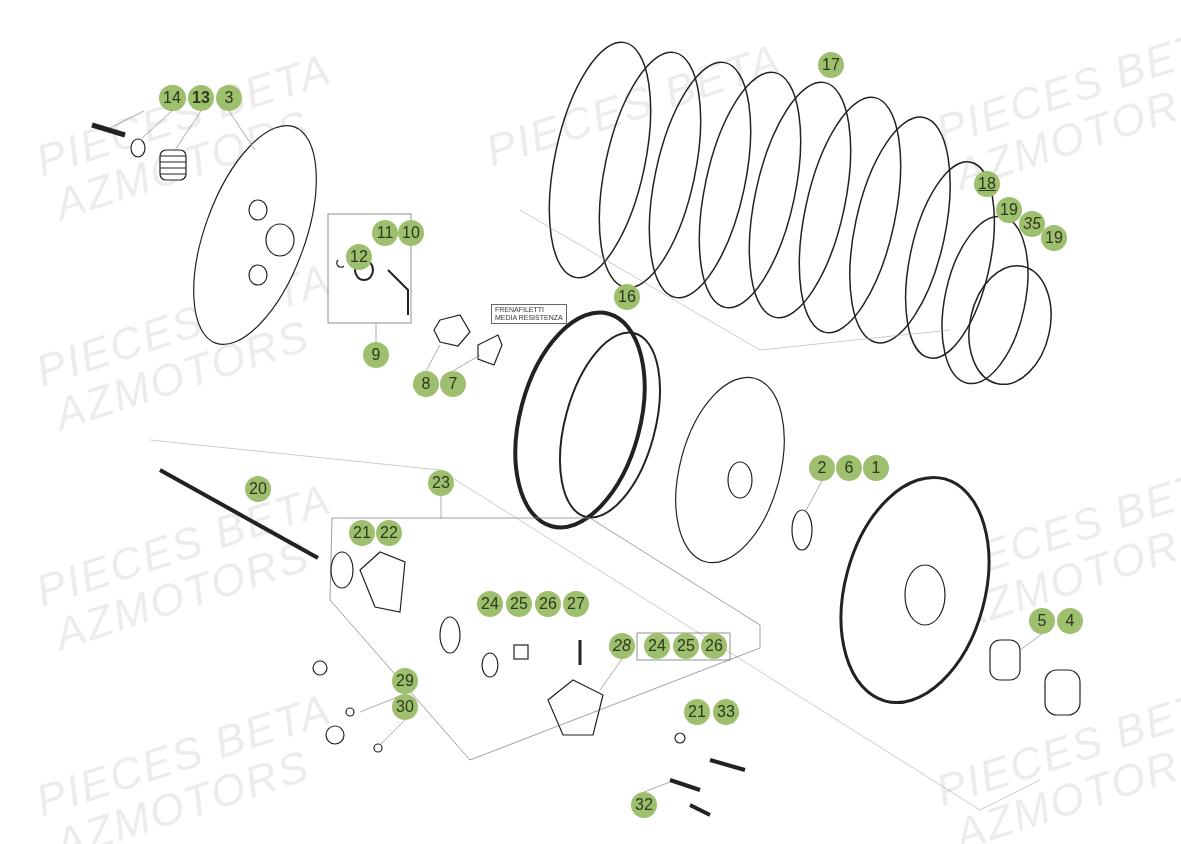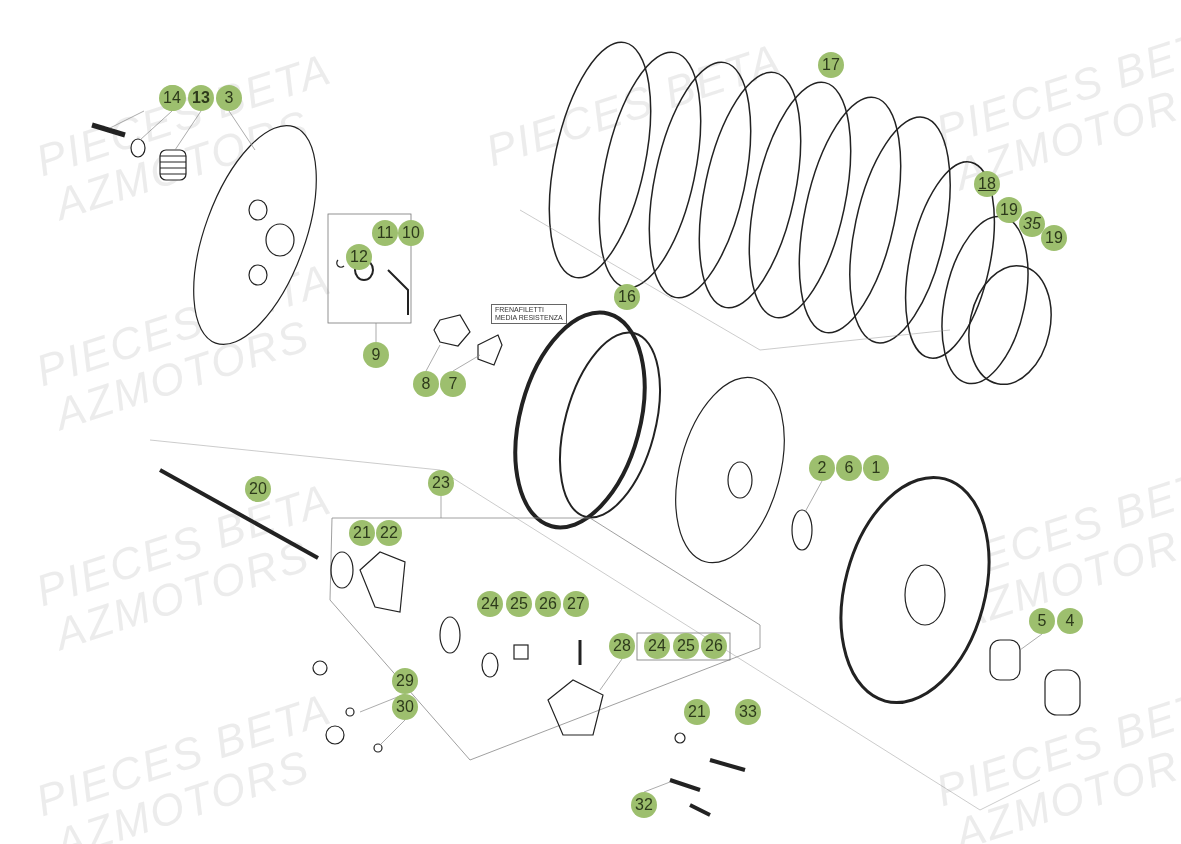--- a/index.html
+++ b/index.html
@@ -146,25 +146,25 @@
       <div class="callout" style="left: 441px; top: 483px; text-align: center;">23</div>
       <div class="callout" style="left: 822px; top: 468px;">2</div>
       <div class="callout" style="left: 849px; top: 468px;">6</div>
       <div class="callout" style="left: 876px; top: 468px;">1</div>
       <div class="callout" style="left: 362px; top: 533px;">21</div>
       <div class="callout" style="left: 389px; top: 533px;">22</div>
       <div class="callout" style="left: 490px; top: 604px;">24</div>
       <div class="callout" style="left: 519px; top: 604px;">25</div>
       <div class="callout" style="left: 548px; top: 604px;">26</div>
       <div class="callout" style="left: 576px; top: 604px;">27</div>
-      <div class="callout" style="left: 622px; top: 646px;">28</div>
+      <div class="callout" style="left: 622px; top: 646px; font-style: italic;">28</div>
       <div class="callout" style="left: 657px; top: 646px;">24</div>
       <div class="callout" style="left: 686px; top: 646px;">25</div>
       <div class="callout" style="left: 714px; top: 646px;">26</div>
       <div class="callout" style="left: 1042px; top: 621px;">5</div>
       <div class="callout" style="left: 1070px; top: 621px;">4</div>
       <div class="callout" style="left: 405px; top: 681px;">29</div>
       <div class="callout" style="left: 405px; top: 707px;">30</div>
       <div class="callout" style="left: 697px; top: 712px;">21</div>
-      <div class="callout" style="left: 726px; top: 712px; margin-left: 22px;">33</div>
+      <div class="callout" style="left: 726px; top: 712px;">33</div>
       <div class="callout" style="left: 644px; top: 805px;">32</div>
     </div>
 </div>
 
 </body></html>

